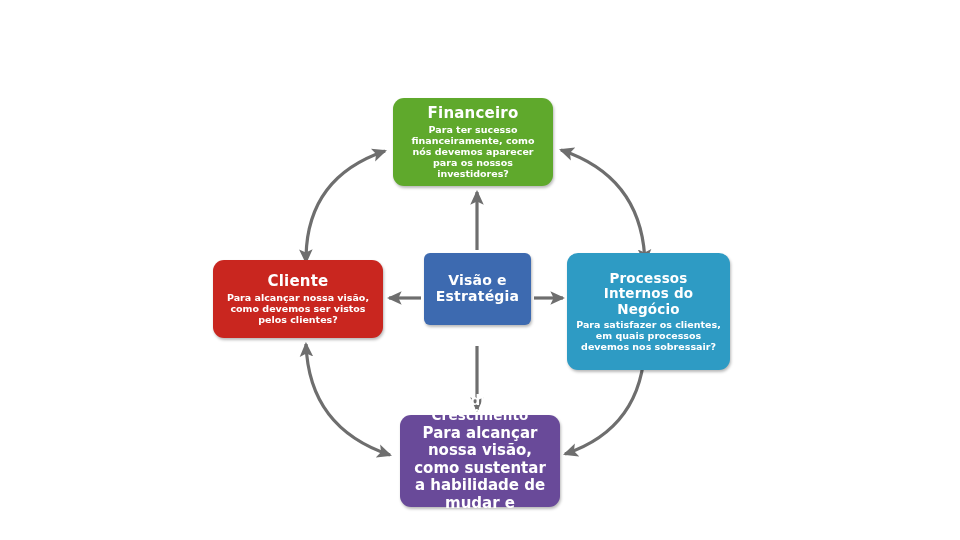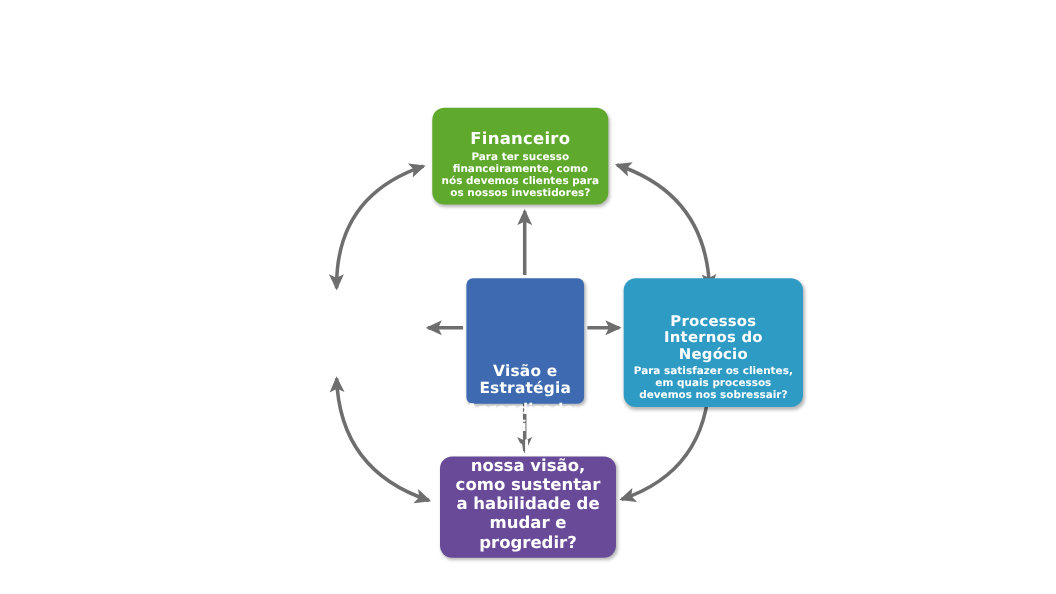--- a/index.html
+++ b/index.html
@@ -25,21 +25,21 @@
     top: 0;
     width: 960px;
     height: 540px;
   }
   .node {
     position: absolute;
     box-sizing: border-box;
     display: flex;
     flex-direction: column;
     align-items: center;
-    justify-content: flex-end;
+    justify-content: center;
     text-align: center;
     color: #ffffff;
     padding: 5px 8px;
     z-index: 5;
     box-shadow: 1px 2px 3px rgba(0,0,0,0.28);
   }
   .node .title {
     font-weight: bold;
     letter-spacing: 0.2px;
     line-height: 1.12;
@@ -63,21 +63,21 @@
   #node-cliente {
     left: 213px; top: 260px; width: 170px; height: 78px;
     background: #C9261F;
     border-radius: 11px;
   }
   #node-cliente .title { font-size: 15px; }
   #node-cliente .desc  { font-size: 9.5px; }
 
   
   #node-visao {
-    left: 424px; top: 253px; width: 107px; height: 114px;
+    left: 424px; top: 253px; width: 107px; height: 72px;
     background: #3D6AB0;
     border-radius: 6px;
   }
   #node-visao .title { font-size: 14px; }
 
   
   #node-processos {
     left: 567px; top: 253px; width: 163px; height: 117px;
     background: #2E9BC4;
     border-radius: 11px;
@@ -121,23 +121,27 @@
 
     <path d="M 561 150 Q 642 177 645 262" fill="none" stroke="#6E6E6E" stroke-width="3.2" marker-start="url(#head-start)" marker-end="url(#head-end)"></path>
 
     <path d="M 645 343 Q 643 428 565 454" fill="none" stroke="#6E6E6E" stroke-width="3.2" marker-start="url(#head-start)" marker-end="url(#head-end)"></path>
 
     <path d="M 390 455 Q 309 428 306 344" fill="none" stroke="#6E6E6E" stroke-width="3.2" marker-start="url(#head-start)" marker-end="url(#head-end)"></path>
   </svg>
 
   <div class="node" id="node-financeiro">
     <div class="title">Financeiro</div>
-    <div class="desc">Para ter sucesso financeiramente, como nós devemos clientes para os nossos investidores?</div>
+    <div class="desc">Para ter sucesso financeiramente, como nós devemos aparecer para os nossos investidores?</div>
   </div>
 
+  <div class="node" id="node-cliente">
+    <div class="title">Cliente</div>
+    <div class="desc">Para alcançar nossa visão, como devemos ser vistos pelos clientes?</div>
+  </div>
 
   <div class="node" id="node-visao">
     <div class="title">Visão e</div>
     <div class="title">Estratégia</div>
   </div>
 
   <div class="node" id="node-processos">
     <div class="title">Processos Internos do Negócio</div>
     <div class="desc">Para satisfazer os clientes, em quais processos devemos nos sobressair?</div>
   </div>

